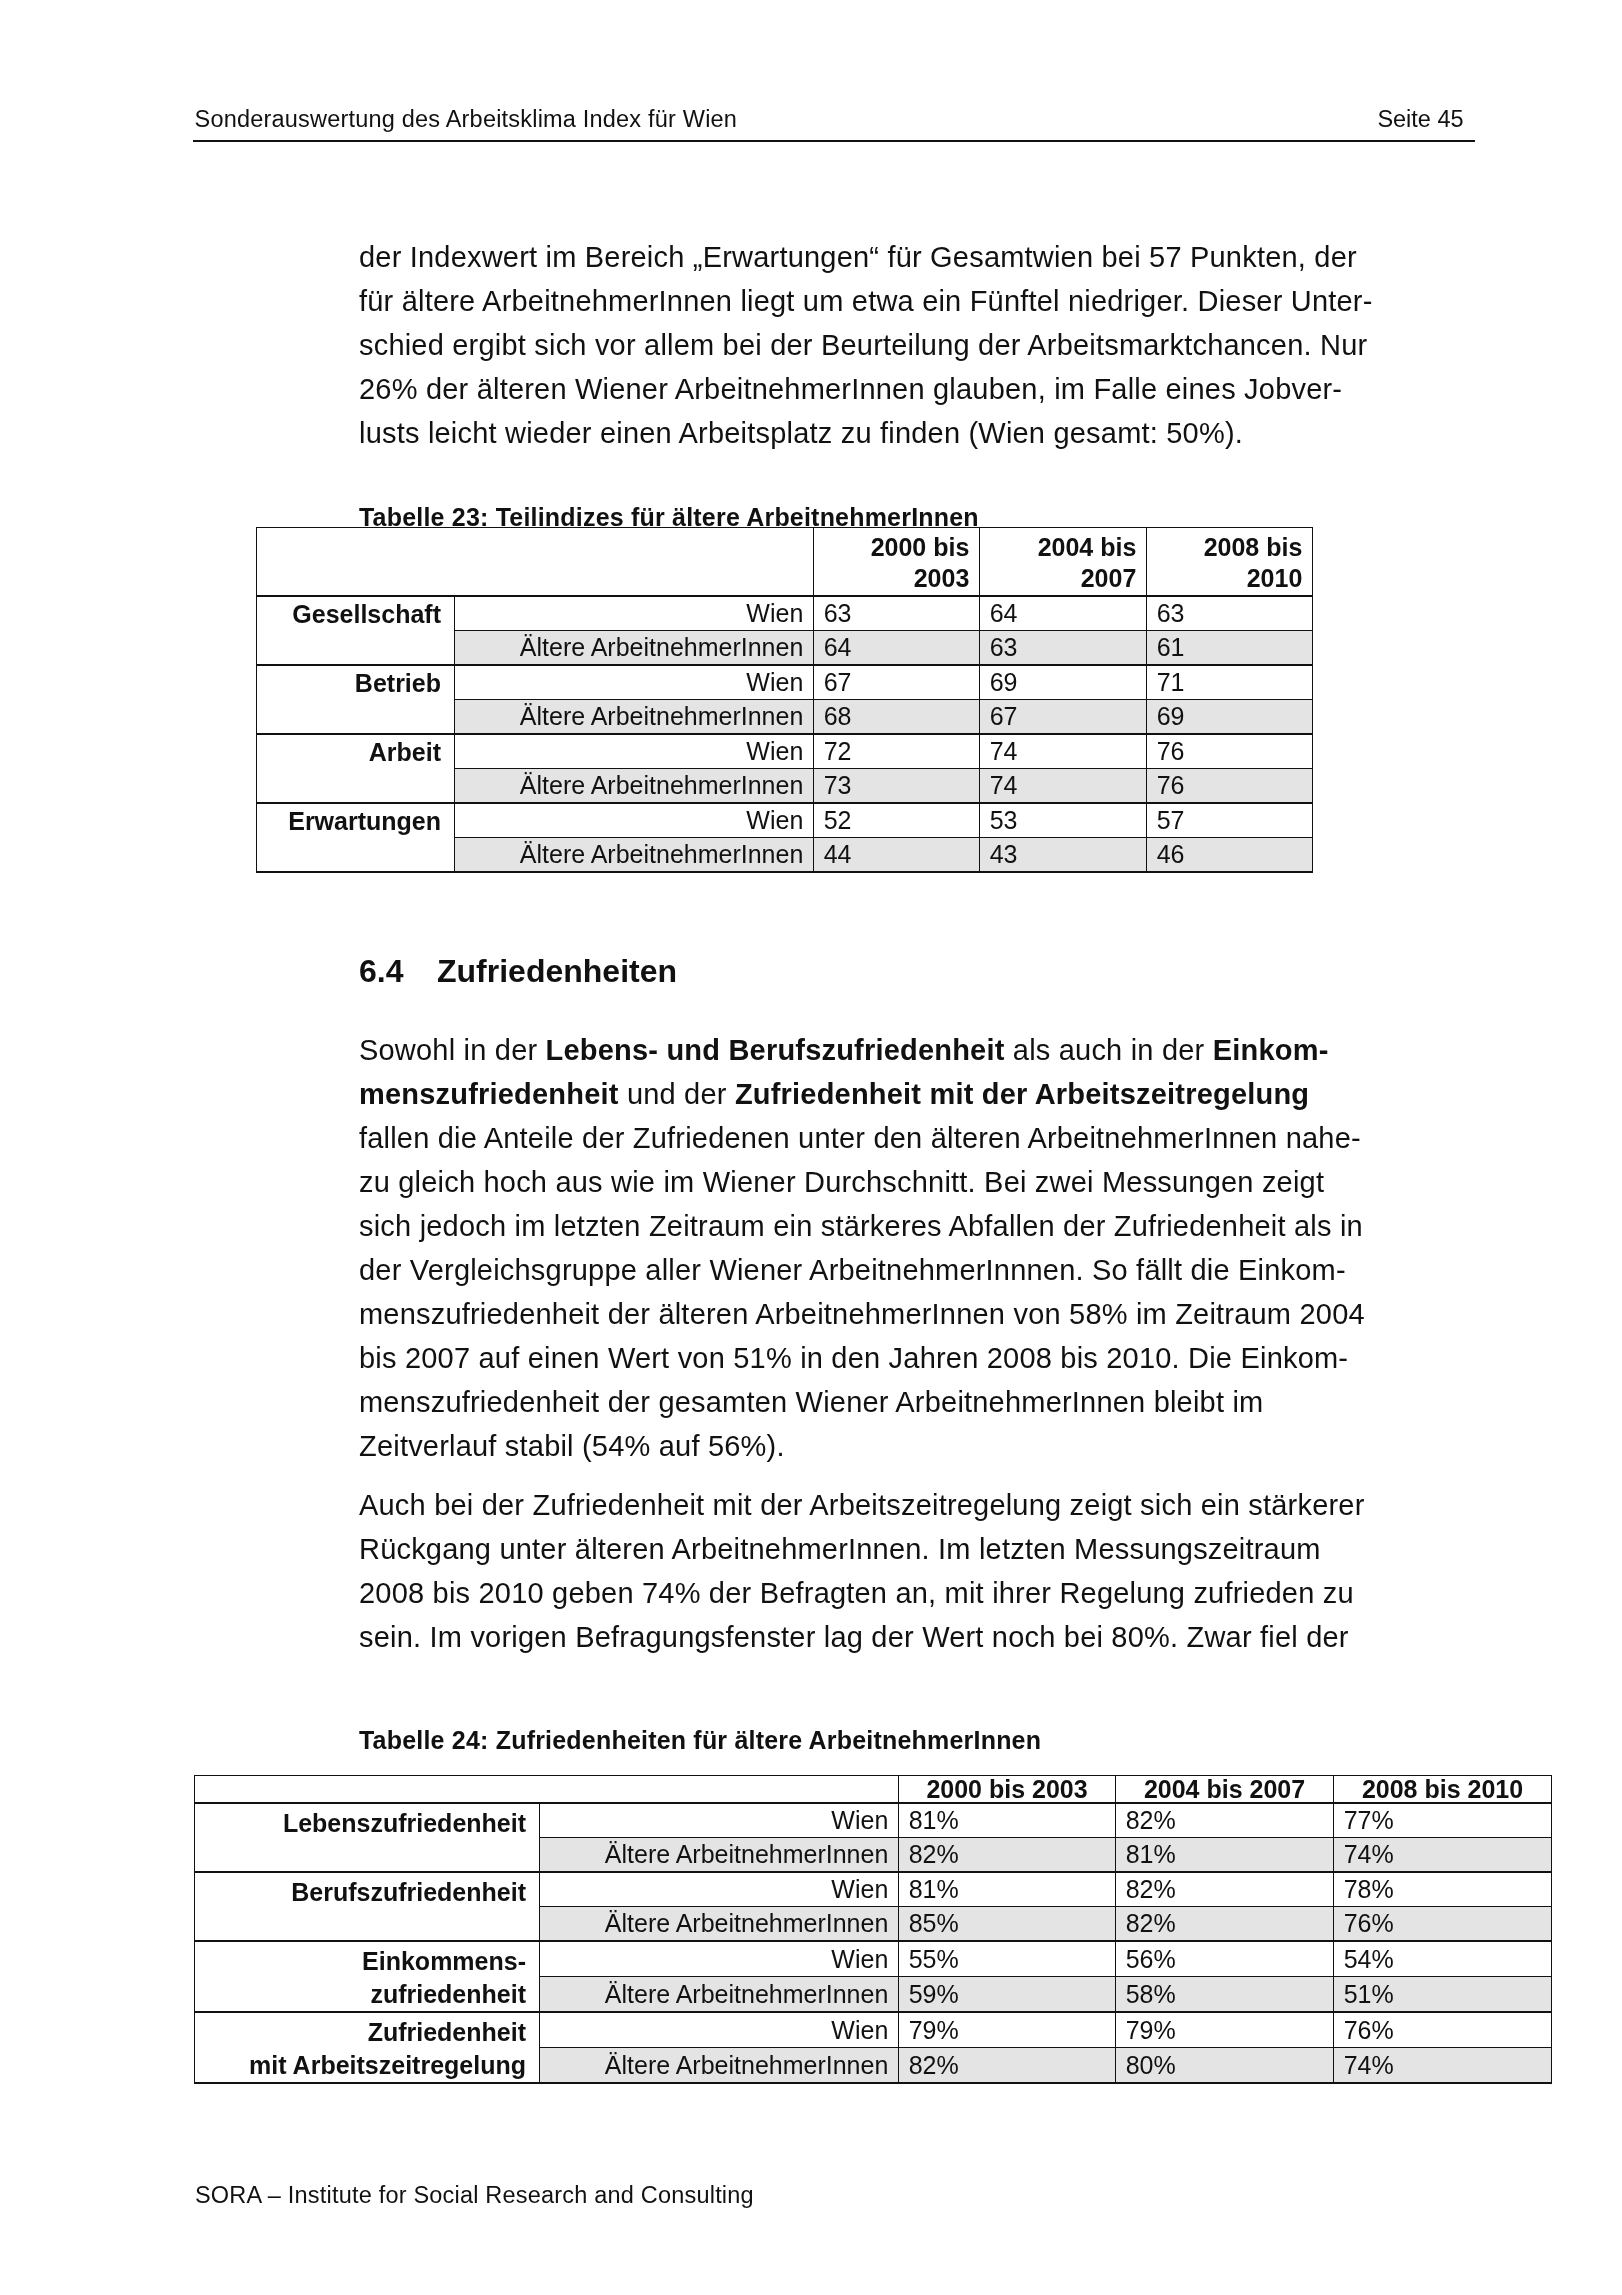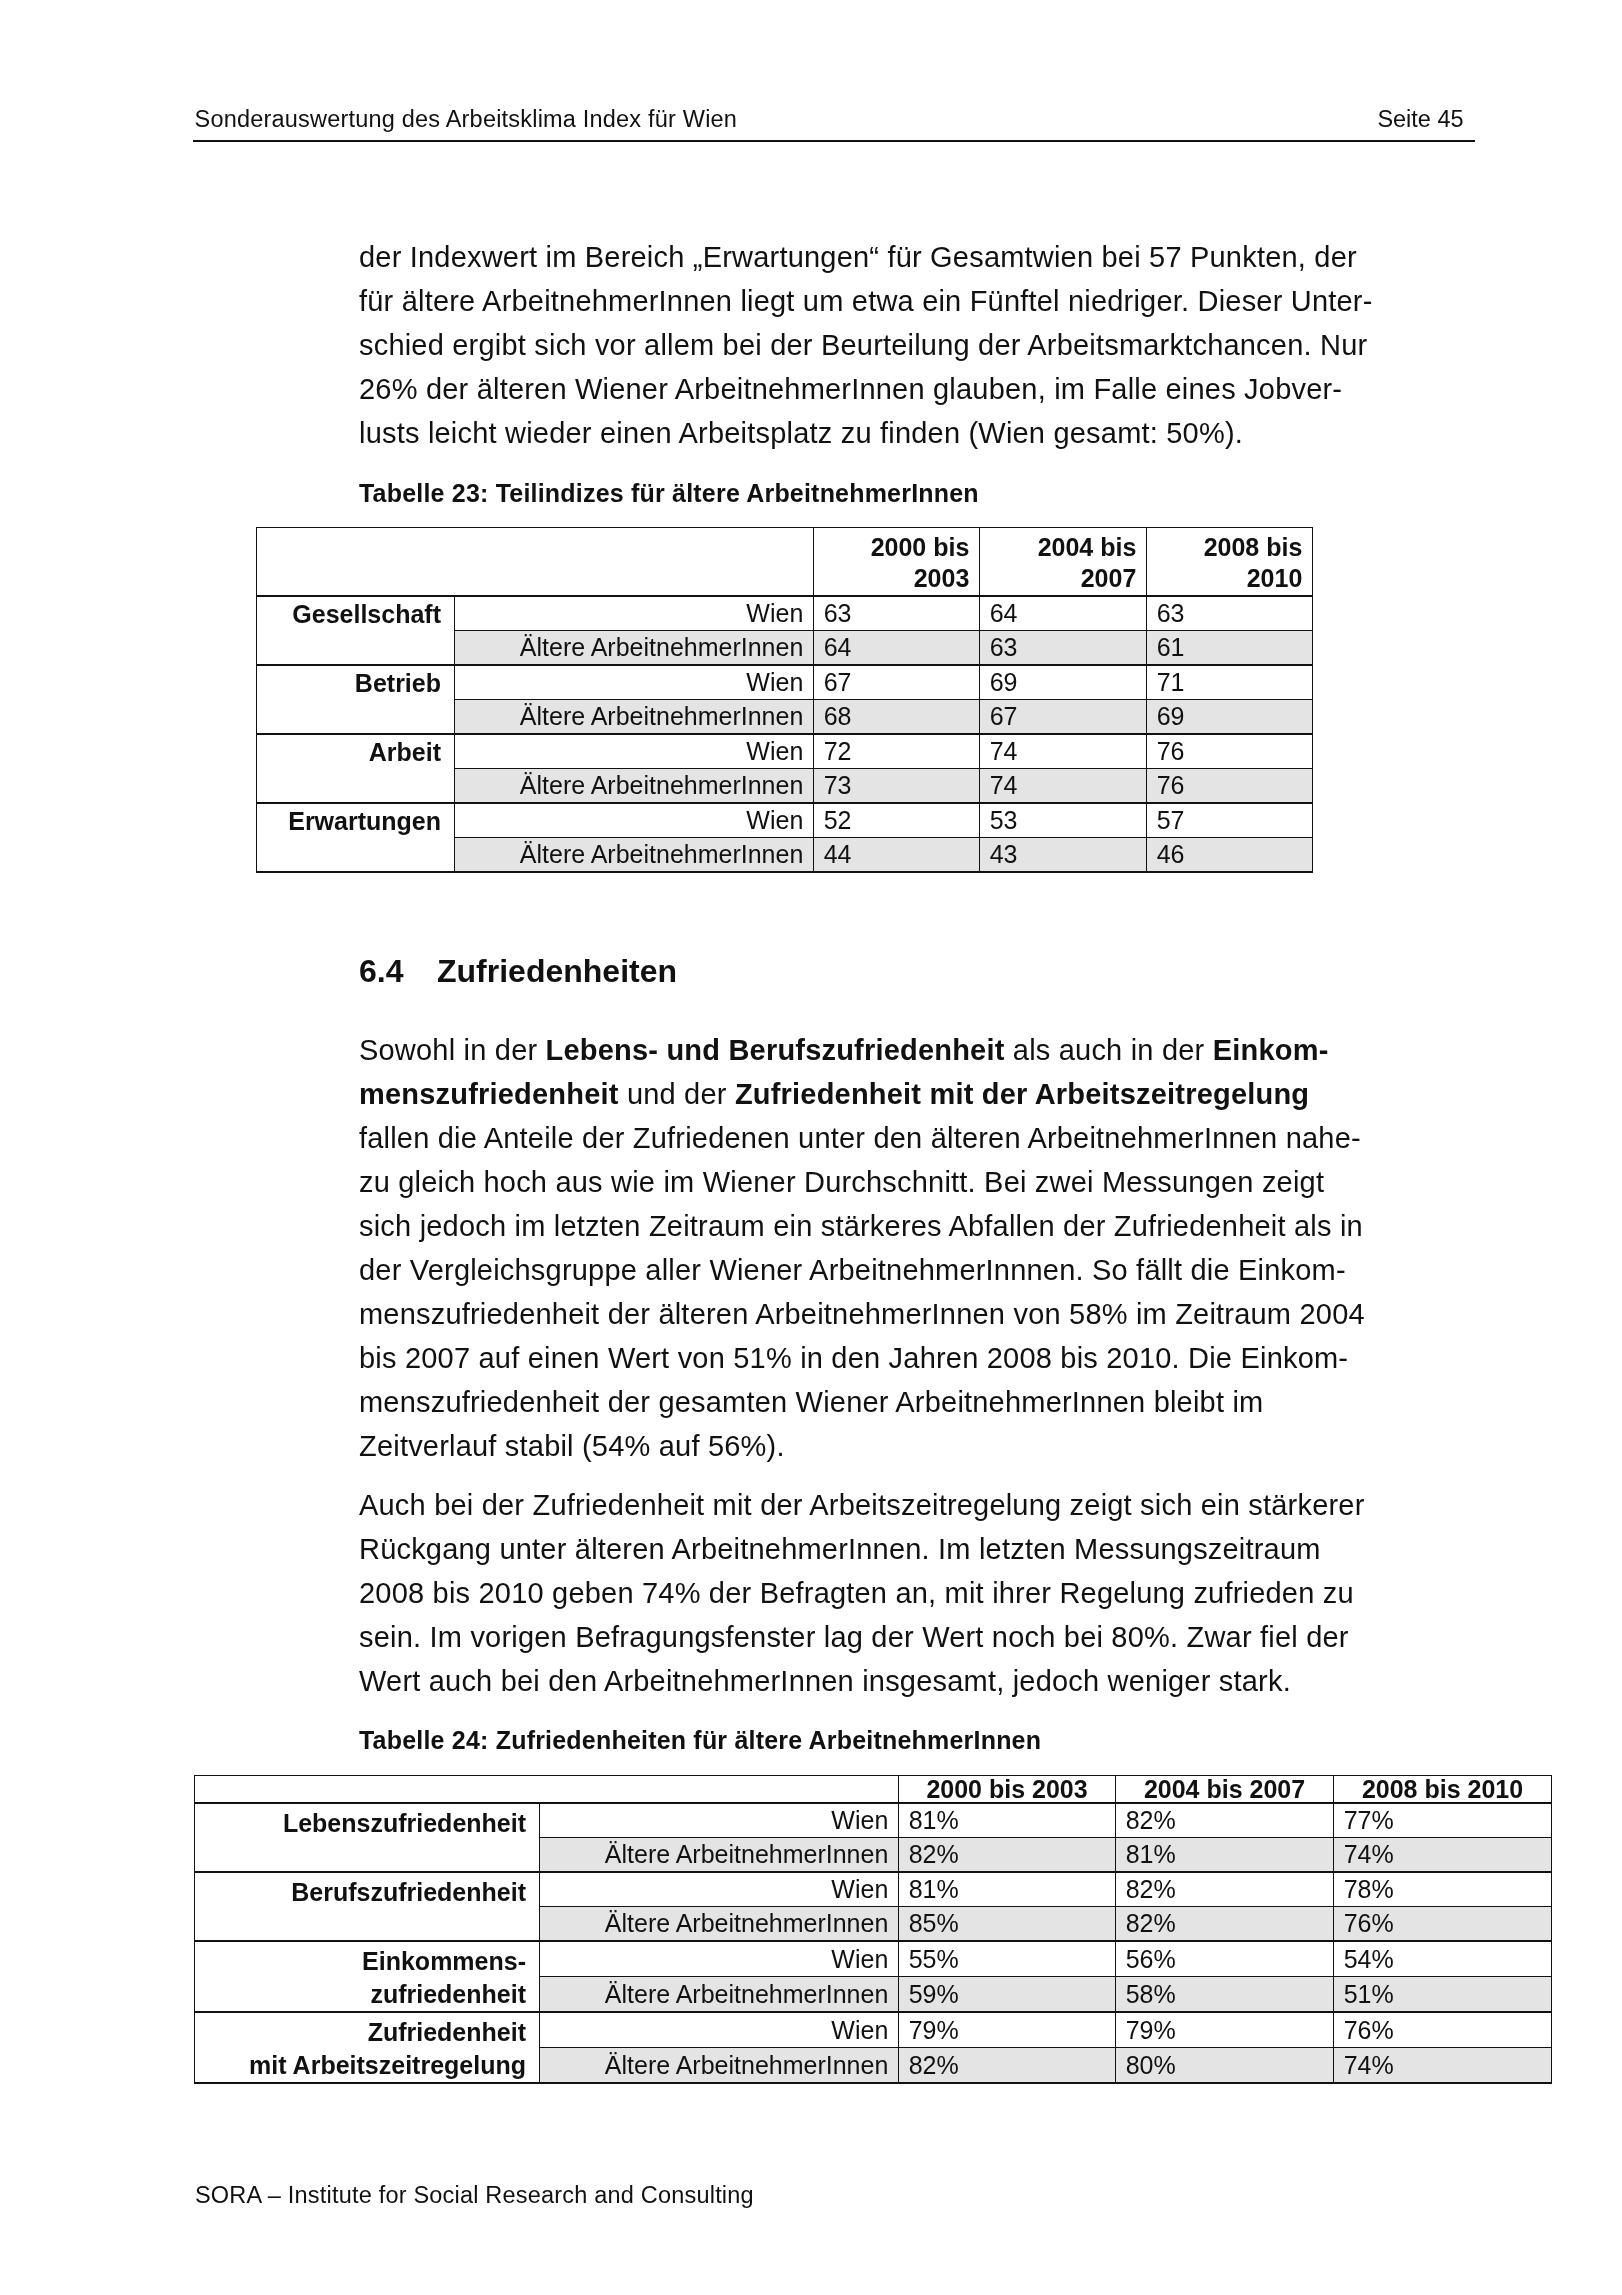--- a/index.html
+++ b/index.html
@@ -73,21 +73,21 @@
 </div>
 
 <p class="para abs" style="top:235px;">
   <span class="ln">der Indexwert im Bereich „Erwartungen“ für Gesamtwien bei 57 Punkten, der</span>
   <span class="ln">für ältere ArbeitnehmerInnen liegt um etwa ein Fünftel niedriger. Dieser Unter-</span>
   <span class="ln">schied ergibt sich vor allem bei der Beurteilung der Arbeitsmarktchancen. Nur</span>
   <span class="ln">26% der älteren Wiener ArbeitnehmerInnen glauben, im Falle eines Jobver-</span>
   <span class="ln">lusts leicht wieder einen Arbeitsplatz zu finden (Wien gesamt: 50%).</span>
 </p>
 
-<div class="caption abs" style="top:479px;">Tabelle 23: Teilindizes für ältere ArbeitnehmerInnen</div>
+<div class="caption abs" style="top:503px;">Tabelle 23: Teilindizes für ältere ArbeitnehmerInnen</div>
 
 <table id="table23" class="t">
   <colgroup>
     <col style="width:198px">
       <col style="width:359px">
       <col style="width:166px">
       <col style="width:167px">
       <col style="width:166px">
   </colgroup>
   <tbody>
@@ -171,21 +171,20 @@
   <span class="ln">bis 2007 auf einen Wert von 51% in den Jahren 2008 bis 2010. Die Einkom-</span>
   <span class="ln">menszufriedenheit der gesamten Wiener ArbeitnehmerInnen bleibt im</span>
   <span class="ln">Zeitverlauf stabil (54% auf 56%).</span>
 </p>
 
 <p class="para abs" style="top:1483px;">
   <span class="ln">Auch bei der Zufriedenheit mit der Arbeitszeitregelung zeigt sich ein stärkerer</span>
   <span class="ln">Rückgang unter älteren ArbeitnehmerInnen. Im letzten Messungszeitraum</span>
   <span class="ln">2008 bis 2010 geben 74% der Befragten an, mit ihrer Regelung zufrieden zu</span>
   <span class="ln">sein. Im vorigen Befragungsfenster lag der Wert noch bei 80%. Zwar fiel der</span>
-  <span class="ln">Wert auch bei den ArbeitnehmerInnen insgesamt, jedoch weniger stark.</span>
 </p>
 
 <div class="caption abs" style="top:1726px;">Tabelle 24: Zufriedenheiten für ältere ArbeitnehmerInnen</div>
 
 <table id="table24" class="t">
   <colgroup>
     <col style="width:345px">
       <col style="width:359px">
       <col style="width:217px">
       <col style="width:218px">

